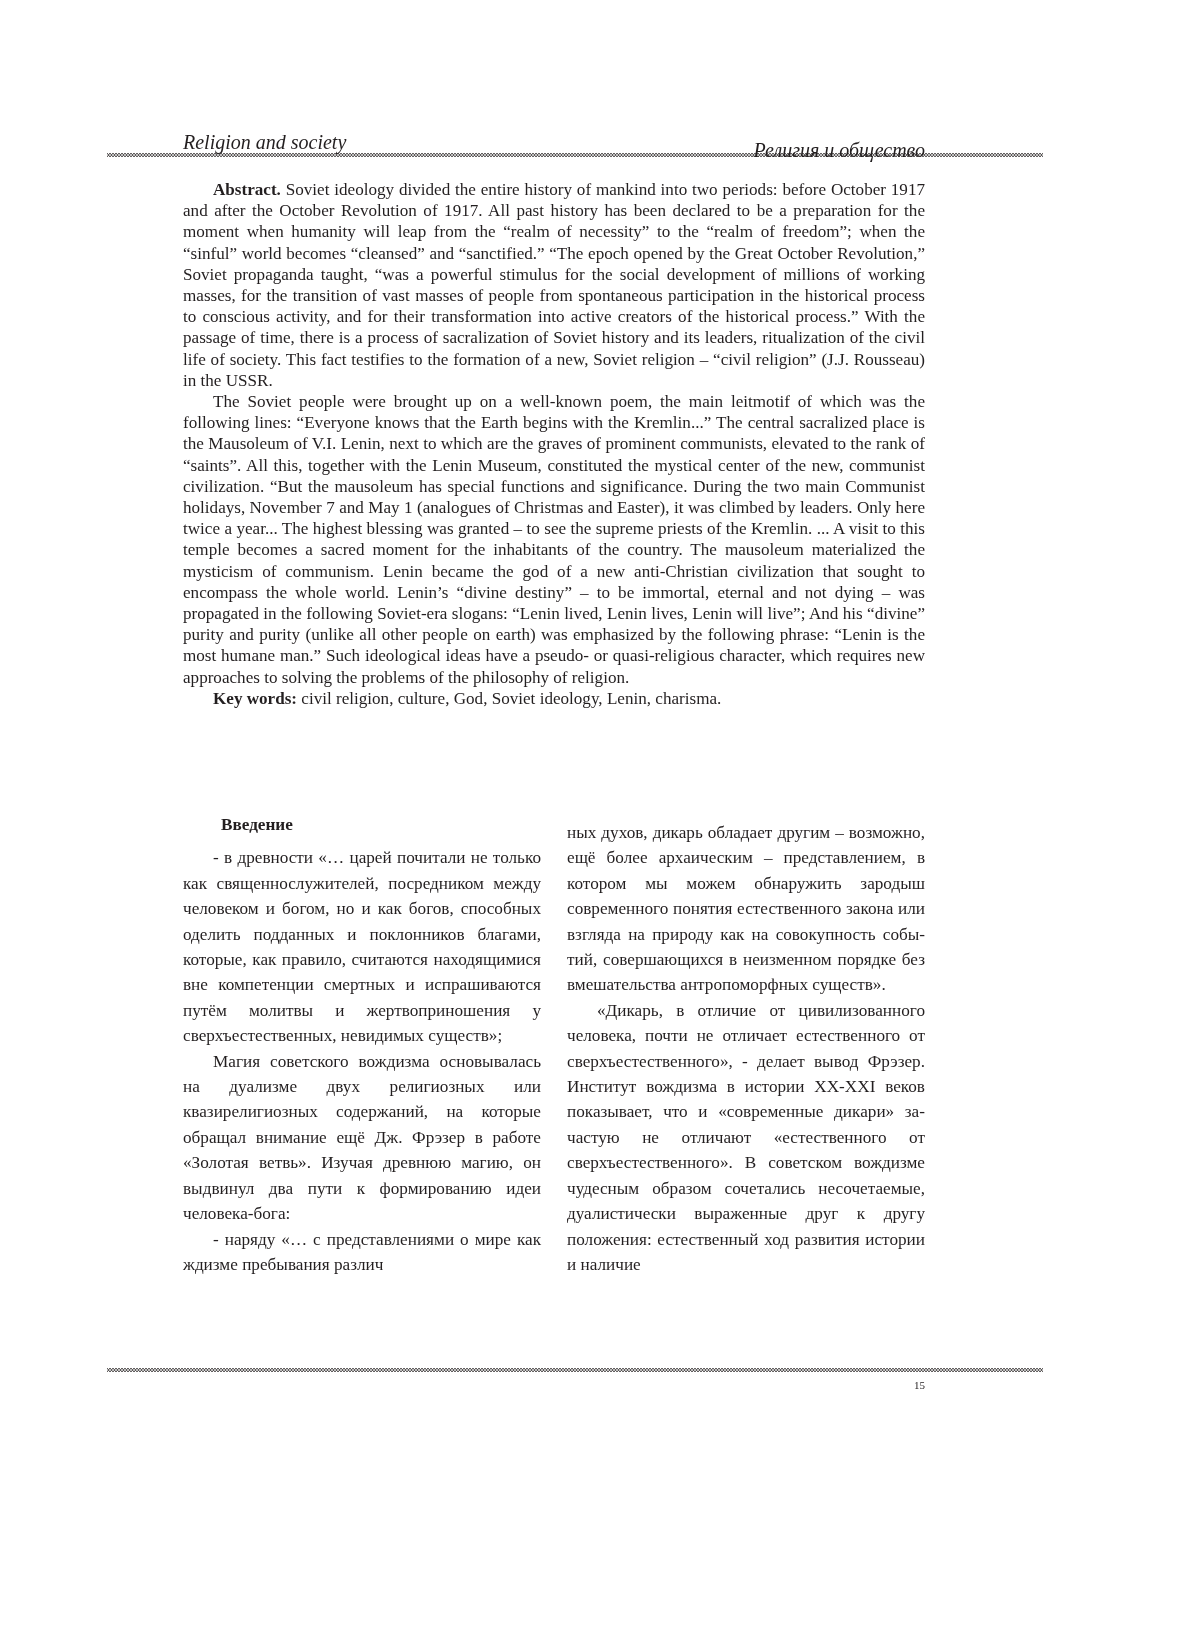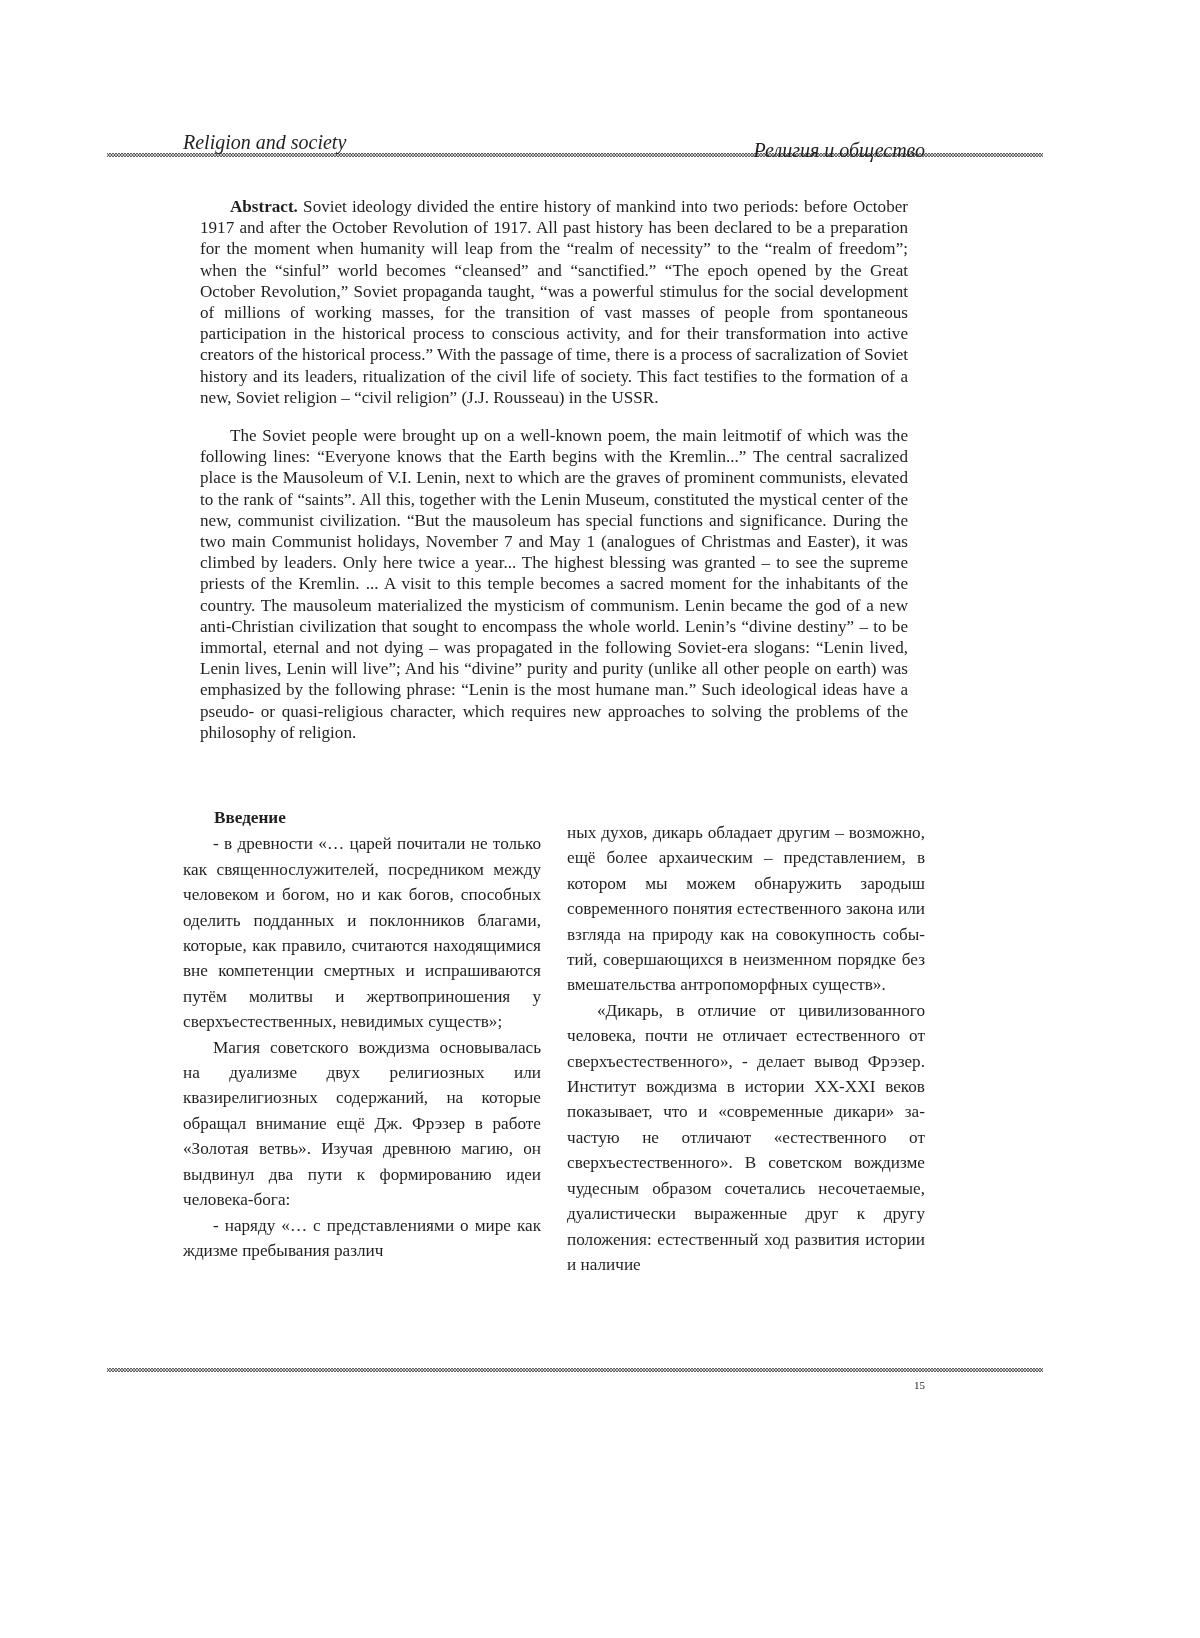--- a/index.html
+++ b/index.html
@@ -7,30 +7,30 @@
          font-family: "Liberation Serif", "DejaVu Serif", serif; color: #231f20; }
   .running-head { position: absolute; top: 131px; left: 183px; width: 742px; height: 20px;
                   font-style: italic; font-size: 20px; }
   .running-head .left { position: absolute; left: 0; top: 0; }
   .running-head .right { position: absolute; right: 0; top: 8px; }
   .zigzag { position: absolute; left: 107px; width: 936px; height: 8px; }
   .zigzag.top { top: 151px; }
   .zigzag.bottom { top: 1366px; }
   .abstract { position: absolute; top: 179px; left: 183px; width: 742px;
               font-size: 17.1px; line-height: 21.2px; text-align: justify; }
-  .abstract p { margin: 17px; text-indent: 30px; }
+  .abstract p { margin: 0; text-indent: 30px; }
   .abstract b { font-weight: bold; }
   .columns { position: absolute; top: 804px; left: 183px; width: 742px; height: 540px; }
   .col { position: absolute; top: 0; width: 358px; font-size: 17.2px; line-height: 25.4px;
          text-align: justify; hyphens: manual; }
   .col.left { left: 0; }
   .col.right { left: 384px; margin-top: 16px; }
   .col p { margin: 0; text-indent: 30px; }
   .col p.noindent { text-indent: 0; }
-  .col h3 { margin: 1px; font-size: 17.2px; line-height: 25.4px; font-weight: bold; text-indent: 30px; }
+  .col h3 { margin: 8px; font-size: 17.2px; line-height: 25.4px; font-weight: bold; text-indent: 30px; }
   .page-number { position: absolute; top: 1379px; right: 275px; font-size: 11px; }
 </style>
 </head>
 <body>
 
 <div class="running-head">
   <span class="left">Religion and society</span>
   <span class="right">Религия и общество</span>
 </div>
 
@@ -39,20 +39,21 @@
     <pattern id="zz1" width="6" height="8" patternUnits="userSpaceOnUse">
       <path d="M0 2 L3 6 L6 2 M0 6 L3 2 L6 6" stroke="#231f20" stroke-width="0.8" fill="none"></path>
     </pattern>
   </defs>
   <rect x="0" y="0" width="936" height="8" fill="url(#zz1)"></rect>
 </svg>
 
 <div class="abstract">
   <p><b>Abstract.</b><span> Soviet ideology divided the entire history of mankind into two periods: before October 1917 and after the October Revolution of 1917. All past history has been declared to be a preparation for the moment when humanity will leap from the “realm of necessity” to the “realm of freedom”; when the “sinful” world becomes “cleansed” and “sanctified.” “The epoch opened by the Great October Revolution,” Soviet propaganda taught, “was a powerful stimulus for the social development of millions of working masses, for the transition of vast masses of people from spontaneous participation in the historical process to conscious activity, and for their transformation into active creators of the historical process.” With the passage of time, there is a process of sacralization of Soviet history and its leaders, ritualization of the civil life of society. This fact testifies to the formation of a new, Soviet religion – “civil religion” (J.J. Rousseau) in the USSR.</span></p>
   <p>The Soviet people were brought up on a well-known poem, the main leitmotif of which was the following lines: “Everyone knows that the Earth begins with the Kremlin...” The central sacralized place is the Mausoleum of V.I. Lenin, next to which are the graves of prominent communists, elevated to the rank of “saints”. All this, together with the Lenin Museum, constituted the mystical center of the new, communist civilization. “But the mausoleum has special functions and significance. During the two main Communist holidays, November 7 and May 1 (analogues of Christmas and Easter), it was climbed by leaders. Only here twice a year... The highest blessing was granted – to see the supreme priests of the Kremlin. ... A visit to this temple becomes a sacred moment for the inhabitants of the country. The mausoleum materialized the mysticism of communism. Lenin became the god of a new anti-Christian civilization that sought to encompass the whole world. Lenin’s “divine destiny” – to be immortal, eternal and not dying – was propagated in the following Soviet-era slogans: “Lenin lived, Lenin lives, Lenin will live”; And his “divine” purity and purity (unlike all other people on earth) was emphasized by the following phrase: “Lenin is the most humane man.” Such ideological ideas have a pseudo- or quasi-religious character, which requires new approaches to solving the problems of the philosophy of religion.</p>
+  <p><b>Key words:</b><span> civil religion, culture, God, Soviet ideology, Lenin, charisma.</span></p>
 </div>
 
 <div class="columns">
   <div class="col left">
     <h3>Введение</h3>
     <p>- в древности «… царей почитали не только как священнослужителей, посред­ником между человеком и богом, но и как богов, способных оделить подданных и поклонников благами, которые, как правило, считаются находящимися вне компетенции смертных и испрашивают­ся путём молитвы и жертвоприношения у сверхъестественных, невидимых су­ществ»;</p>
     <p>Магия советского вождизма осно­вывалась на дуализме двух религиоз­ных или квазирелигиозных содержа­ний, на которые обращал внимание ещё Дж. Фрэзер в работе «Золотая ветвь». Изучая древнюю магию, он выдвинул два пути к формированию идеи человека-бога:</p>
     <p>- наряду «… с представлениями о мире как ждизме пребывания различ­</p>
   </div>
   <div class="col right">

